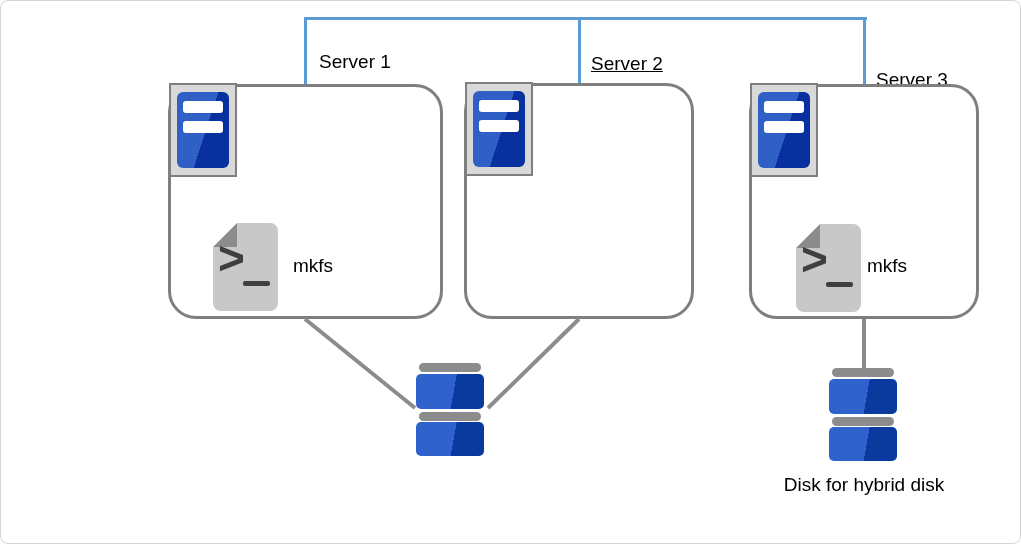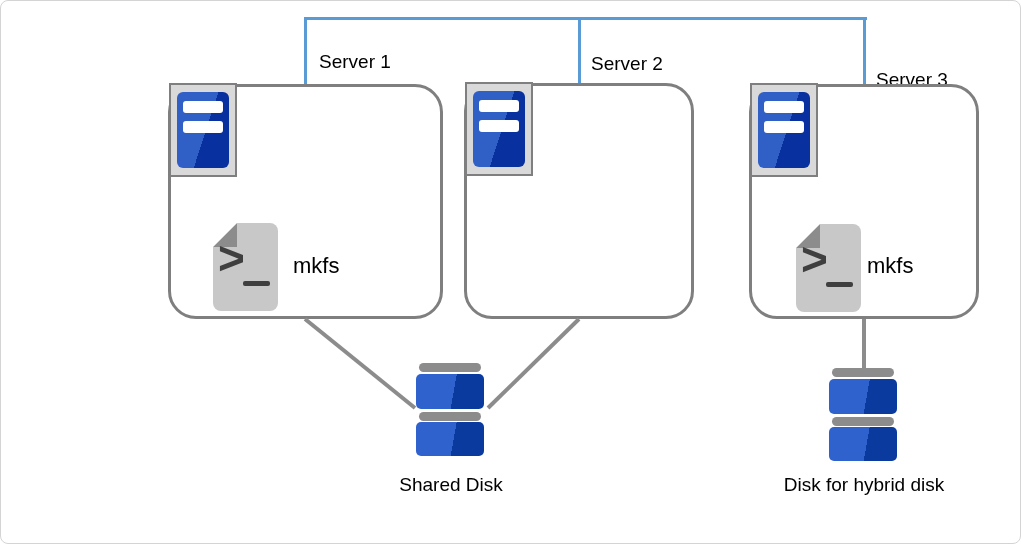--- a/index.html
+++ b/index.html
@@ -11,21 +11,21 @@
   
   .net{position:absolute;background:#5b9bd5;}
   .net-h{left:303px;top:16px;width:563px;height:3px;}
   .net-v{width:3px;top:16px;}
   .net-v1{left:303px;height:68px;}
   .net-v2{left:577px;height:67px;}
   .net-v3{left:862px;height:68px;}
   
   .srv-label{position:absolute;font-size:19px;line-height:20px;white-space:nowrap;}
   .sl1{left:318px;top:51px;}
-  .sl2{left:590px;top:53px;}
+  .sl2{left:590px;top:53px;text-decoration:underline;}
   .sl3{left:875px;top:69px;}
   
   .box{position:absolute;box-sizing:border-box;background:#ffffff;
        border:3px solid #7f7f7f;border-radius:28px;}
   .box1{left:167px;top:83px;width:275px;height:235px;}
   .box2{left:463px;top:82px;width:230px;height:236px;}
   .box3{left:748px;top:83px;width:230px;height:235px;}
   
   .srv-icon{position:absolute;width:68px;height:94px;box-sizing:border-box;
             background:#d9d9d9;border:2px solid #7f7f7f;z-index:3;}
@@ -40,21 +40,21 @@
   .doc{position:absolute;width:65px;height:88px;background:#c8c8c8;border-radius:8px;
        clip-path:polygon(24px 0,100% 0,100% 100%,0 100%,0 24px);z-index:3;}
   .doc1{left:212px;top:222px;}
   .doc3{left:795px;top:223px;}
   .fold{position:absolute;left:0;top:0;width:24px;height:24px;background:#8c8c8c;
         clip-path:polygon(0 100%,100% 0,100% 100%);}
   .gt{position:absolute;left:5px;top:12px;font-size:46px;line-height:46px;
       font-weight:700;color:#3f3f3f;}
   .uscore{position:absolute;left:30px;top:58px;width:27px;height:5px;
           background:#3f3f3f;border-radius:2px;}
-  .mkfs-label{position:absolute;font-size:22px;line-height:20px;white-space:nowrap;}
+  .mkfs-label{position:absolute;font-size:19px;line-height:20px;white-space:nowrap;}
   .ml1{left:292px;top:255px;}
   .ml3{left:866px;top:255px;}
   
   .connectors{position:absolute;left:0;top:0;width:1021px;height:544px;pointer-events:none;z-index:1;}
   
   .disk{position:absolute;width:68px;height:94px;z-index:2;}
   .disk-shared{left:415px;top:362px;}
   .disk-right{left:828px;top:367px;}
   .cap{position:absolute;left:3px;width:62px;height:9px;background:#8c8c8c;border-radius:5px;}
   .cap1{top:0;} .cap2{top:49px;}
@@ -130,19 +130,18 @@
   </div>
 
   <div class="disk disk-right">
     <div class="cap cap1"></div>
     <div class="platter pl1"></div>
     <div class="cap cap2"></div>
     <div class="platter pl2"></div>
   </div>
 
   <div class="caption cap-shared">
-    <div>Shared Disk</div>
   </div>
   <div class="caption cap-right">
     <div>Disk for hybrid disk</div>
   </div>
 
 </div>
 
 </body></html>

